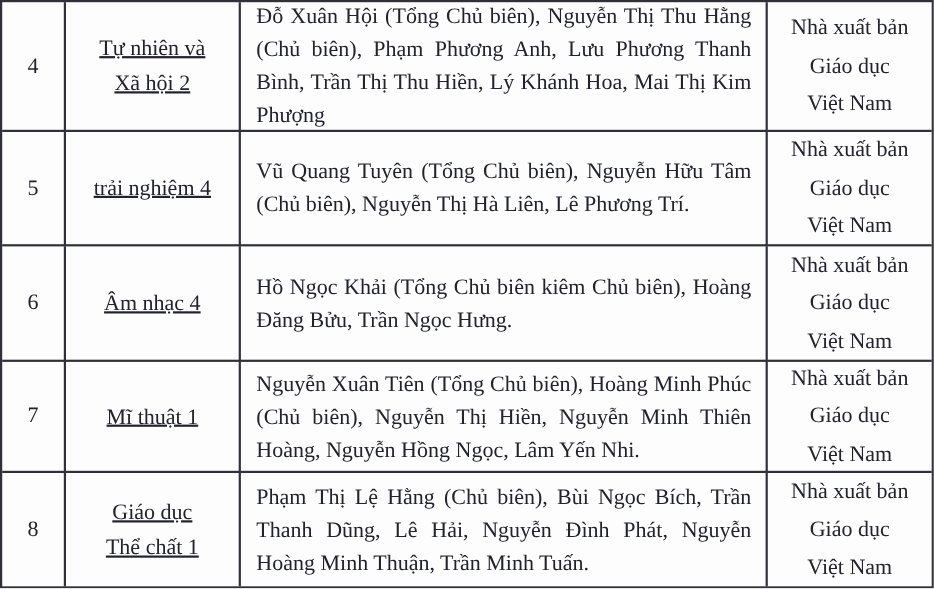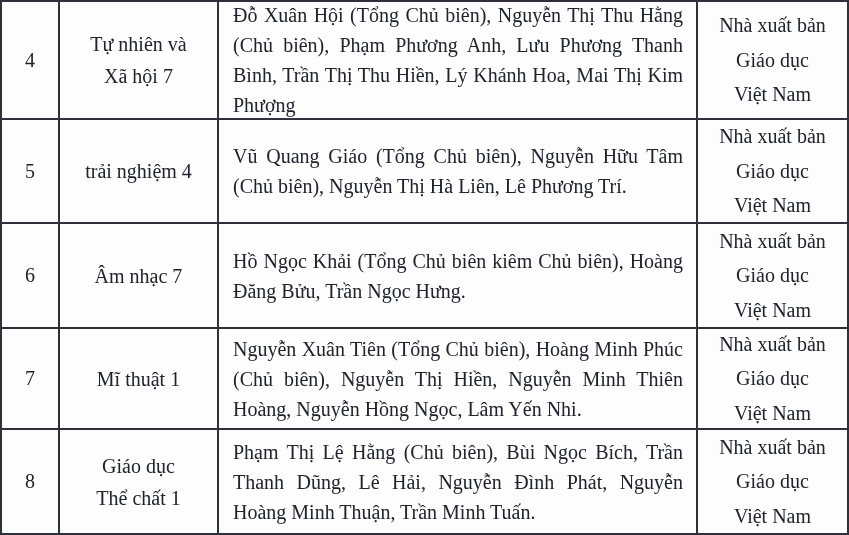--- a/index.html
+++ b/index.html
@@ -42,20 +42,21 @@
   }
   .tr .td:last-child { border-right: none; }
   .tr:last-child .td { border-bottom: none; }
   .cell-no {
     font-size: 20px;
   }
   .cell-subject {
     text-align: right;
     padding: 0 6px;
     line-height: 1.6;
+    text-decoration: underline;
   }
   .cell-authors {
     align-items: stretch;
     padding: 6px 13px 6px 14px;
     line-height: 1.5;
   }
   .authors-text {
     text-align: justify;
     text-justify: inter-word;
   }
@@ -69,51 +70,51 @@
 </head>
 <body>
 
 <div class="page">
   <div class="book-table">
 
     <div class="tr">
       <div class="td cell-no">4</div>
       <div class="td cell-subject">
         <div>Tự nhiên và</div>
-        <div>Xã hội 7</div>
+        <div>Xã hội 2</div>
       </div>
       <div class="td cell-authors">
         <div class="authors-text">Đỗ Xuân Hội (Tổng Chủ biên), Nguyễn Thị Thu Hằng (Chủ biên), Phạm Phương Anh, Lưu Phương Thanh Bình, Trần Thị Thu Hiền, Lý Khánh Hoa, Mai Thị Kim Phượng</div>
       </div>
       <div class="td cell-publisher">
         <div>Nhà xuất bản</div>
         <div>Giáo dục</div>
         <div>Việt Nam</div>
       </div>
     </div>
 
     <div class="tr">
       <div class="td cell-no">5</div>
       <div class="td cell-subject">
         <div>trải nghiệm 4</div>
       </div>
       <div class="td cell-authors">
-        <div class="authors-text">Vũ Quang Giáo (Tổng Chủ biên), Nguyễn Hữu Tâm (Chủ biên), Nguyễn Thị Hà Liên, Lê Phương Trí.</div>
+        <div class="authors-text">Vũ Quang Tuyên (Tổng Chủ biên), Nguyễn Hữu Tâm (Chủ biên), Nguyễn Thị Hà Liên, Lê Phương Trí.</div>
       </div>
       <div class="td cell-publisher">
         <div>Nhà xuất bản</div>
         <div>Giáo dục</div>
         <div>Việt Nam</div>
       </div>
     </div>
 
     <div class="tr">
       <div class="td cell-no">6</div>
       <div class="td cell-subject">
-        <div>Âm nhạc 7</div>
+        <div>Âm nhạc 4</div>
         <div></div>
       </div>
       <div class="td cell-authors">
         <div class="authors-text">Hồ Ngọc Khải (Tổng Chủ biên kiêm Chủ biên), Hoàng Đăng Bửu, Trần Ngọc Hưng.</div>
       </div>
       <div class="td cell-publisher">
         <div>Nhà xuất bản</div>
         <div>Giáo dục</div>
         <div>Việt Nam</div>
       </div>

